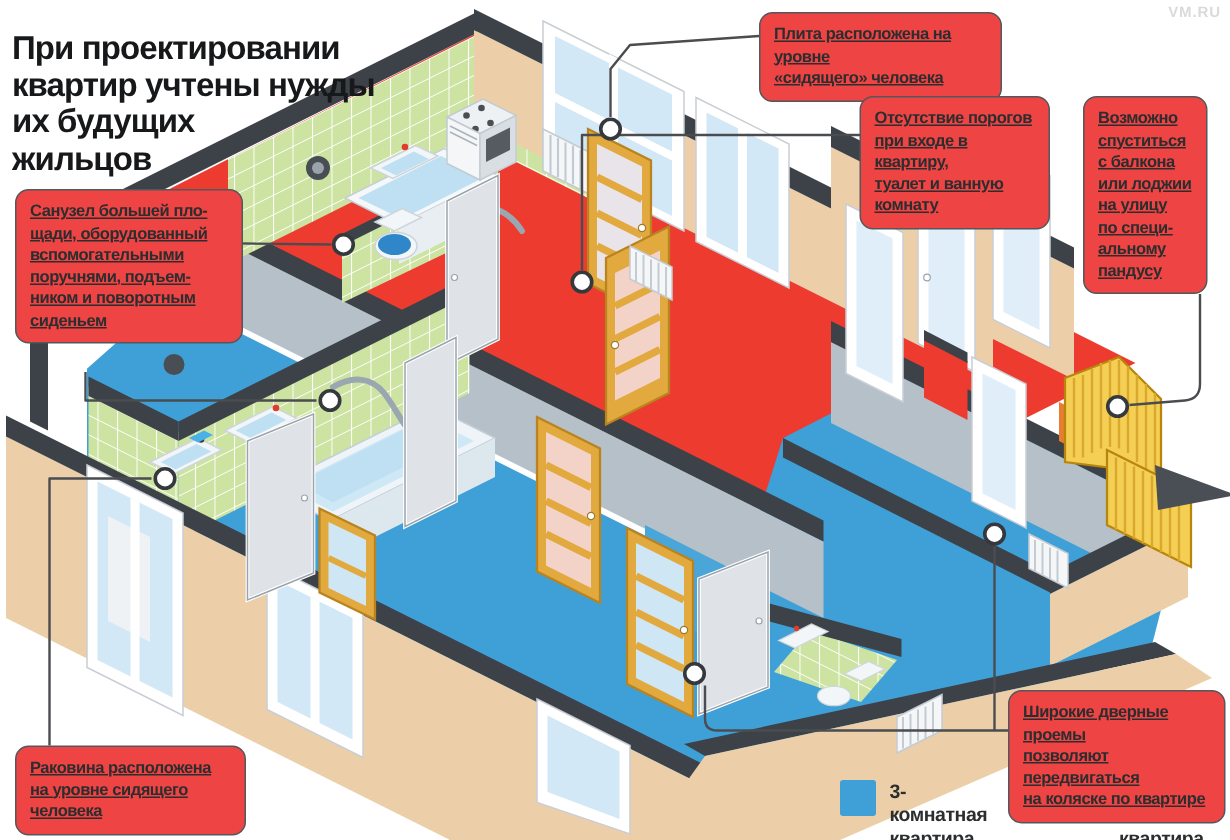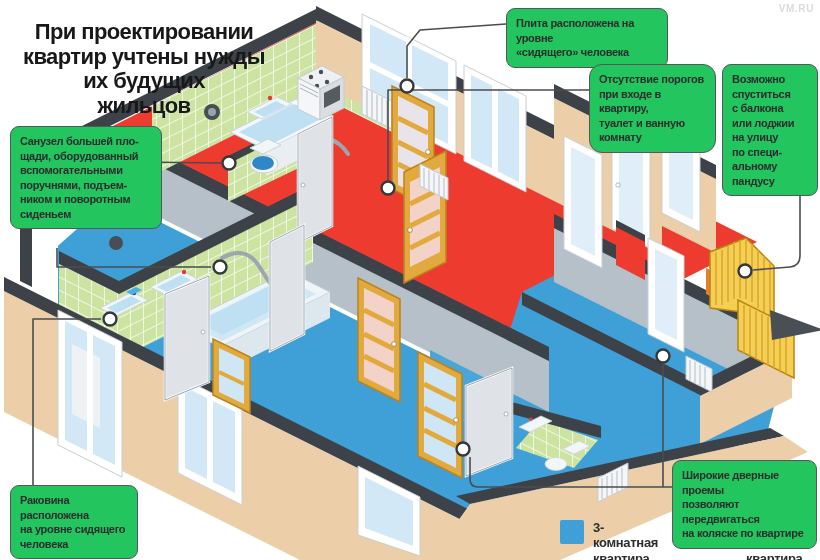--- a/index.html
+++ b/index.html
@@ -1,29 +1,29 @@
 <!DOCTYPE html>
 <html style="--apartment3: #3fa0d8; --apartment2: #ee3b30; --tile_green: #cde3a2; --wall_tan: #eccfa9; --wall_tan_dark: #dfbd92; --wood: #e2a93e; --wood_dark: #b9831f; --wall_gray: #b5c0c9; --wall_gray_dark: #8e99a3; --dark_wall: #3d4249; --glass_blue: #d3e8f6; --fixture_blue: #bfe0f2; --line: #4a4c50;"><head>
 <meta charset="utf-8">
 <style>
   html,body{margin:0;padding:0;background:#fff;}
   #stage{position:relative;width:820px;height:560px;background:#ffffff;overflow:hidden;
          font-family:"Liberation Sans",sans-serif;}
   #scene{position:absolute;left:0;top:0;}
   .title{position:absolute;left:8px;top:20px;width:272px;
          font-size:22px;font-weight:700;line-height:1.12;letter-spacing:-0.6px;
-         color:#17181a;white-space:pre-line;text-align:center;}
-  .callout{position:absolute;background:#22c55e;border:1.6px solid #54575b;border-radius:9px;
+         color:#17181a;white-space:pre-line;}
+  .callout{position:absolute;background:#ef4444;border:1.6px solid #54575b;border-radius:9px;
            padding:7px 9px;font-size:11px;font-weight:700;line-height:1.32;
-           letter-spacing:-0.3px;color:#2b2d2f;white-space:pre-line;box-sizing:border-box;z-index:5;}
+           letter-spacing:-0.3px;color:#2b2d2f;white-space:pre-line;box-sizing:border-box;z-index:5;text-decoration:underline;}
   .co-sanuzel{left:10px;top:126px;width:152px;}
   .co-plita{left:506px;top:8px;width:162px;}
-  .co-porogi{left:589px;top:64px;width:127px;border-radius:13px;}
-  .co-pandus{left:722px;top:64px;width:96px;}
-  .co-rakovina{left:10px;top:485px;width:128px;}
+  .co-porogi{left:573px;top:64px;width:127px;}
+  .co-pandus{left:722px;top:64px;width:83px;}
+  .co-rakovina{left:10px;top:497px;width:154px;}
   .co-dveri{left:672px;top:460px;width:145px;}
   .legend{position:absolute;left:560px;top:520px;display:flex;gap:46px;z-index:4;}
   .legend-item{display:flex;gap:9px;align-items:flex-start;}
   .swatch{width:24px;height:24px;border-radius:2px;flex:0 0 auto;}
   .sw-3room{background:var(--apartment3,#3fa0d8);}
   .sw-2room{background:var(--apartment2,#ee3b30);}
   .legend-label{font-size:13px;font-weight:700;line-height:1.18;letter-spacing:-0.3px;
                 color:#2b2d2f;white-space:pre-line;}
   .watermark{position:absolute;right:6px;top:3px;font-size:10px;font-weight:700;
              color:#dadada;letter-spacing:0.6px;z-index:4;}

